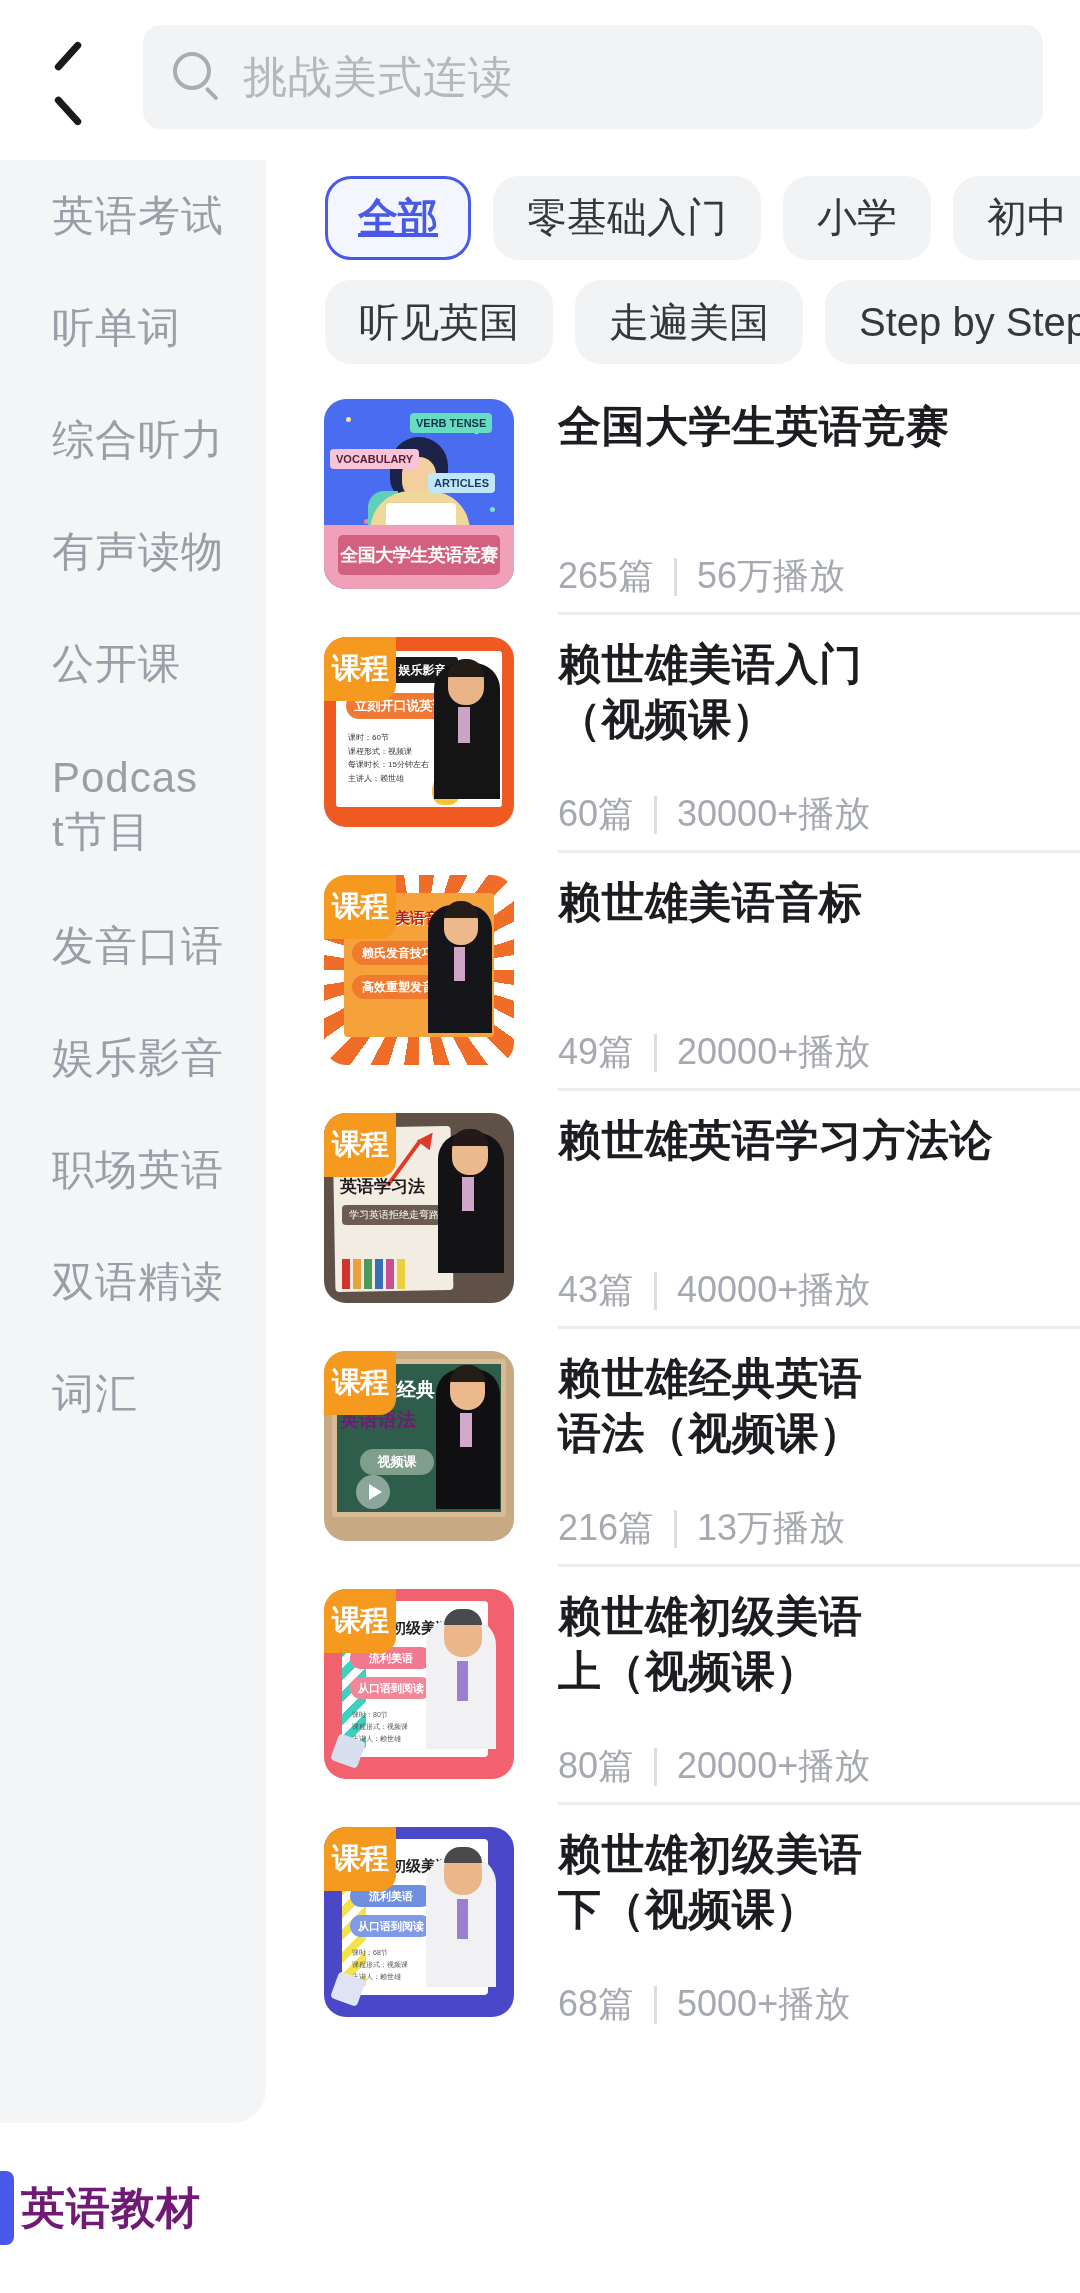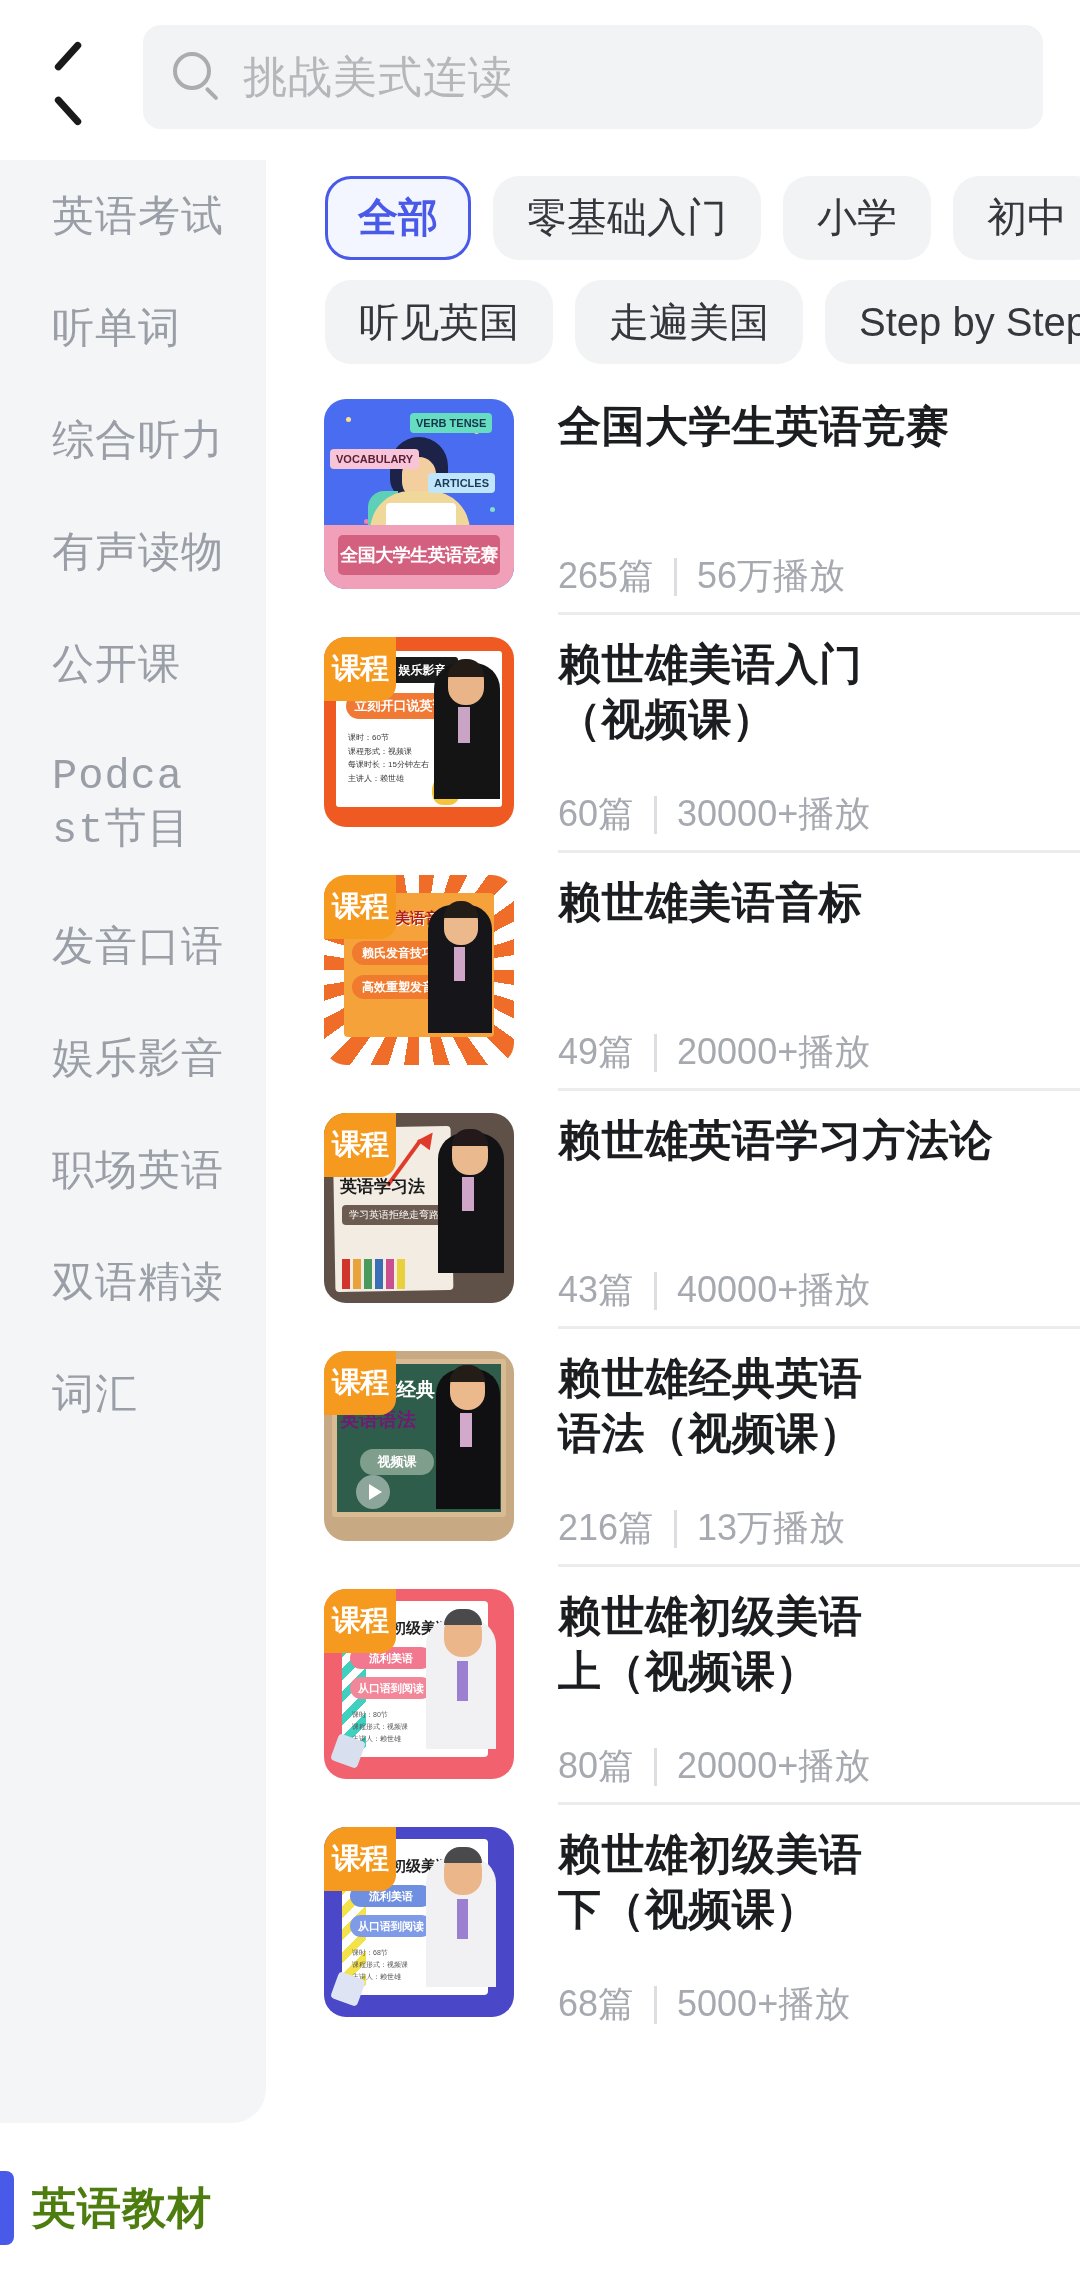--- a/index.html
+++ b/index.html
@@ -73,37 +73,37 @@
     height:112px;
     display:flex; align-items:center;
     padding-left:52px; padding-right:10px;
     cursor:pointer;
   }
   .side-item .lbl {
     font-size:42px; color:#9a9ea6; line-height:1.28;
     letter-spacing:1px;
     word-break:break-all;
   }
-  .side-item.tall { height:170px;font-family:Liberation Mono, monospace; }
+  .side-item.tall { height:170px; }
 
   .side-item-selected {
     position:absolute; left:0; top:2123px;
     width:266px; height:170px;
     background:#ffffff;
     display:flex; align-items:center;
     cursor:pointer;
   }
   .side-item-selected .bar {
     position:absolute; left:0; top:48px;
     width:14px; height:74px; background:#4a5ae8;
     border-top-right-radius:8px; border-bottom-right-radius:8px;
   }
   .side-item-selected .lbl {
-    margin-left:32px;
-    font-size:44px; font-weight:bold; color:#4d7c0f; letter-spacing:1px;
+    margin-left:21px;
+    font-size:44px; font-weight:bold; color:#701a75; letter-spacing:1px;
   }
 
   
   .content {
     position:absolute; left:266px; top:160px;
     width:814px; height:2133px;
     background:#ffffff;
     overflow:hidden;
   }
 
@@ -123,20 +123,21 @@
     font-size:40px; color:#35373c;
     white-space:nowrap;
     cursor:pointer;
   }
   .chip.selected {
     background:#f3f5ff;
     border:3px solid #4a5ae8;
     color:#4a5ae8;
     font-weight:bold;
     padding:0 30px;
+    text-decoration:underline;
   }
 
   
   .list { padding-left:16px; }
   .card {
     position:relative;
     display:flex;
     padding:22px 0 0 0;
     cursor:pointer;
   }

